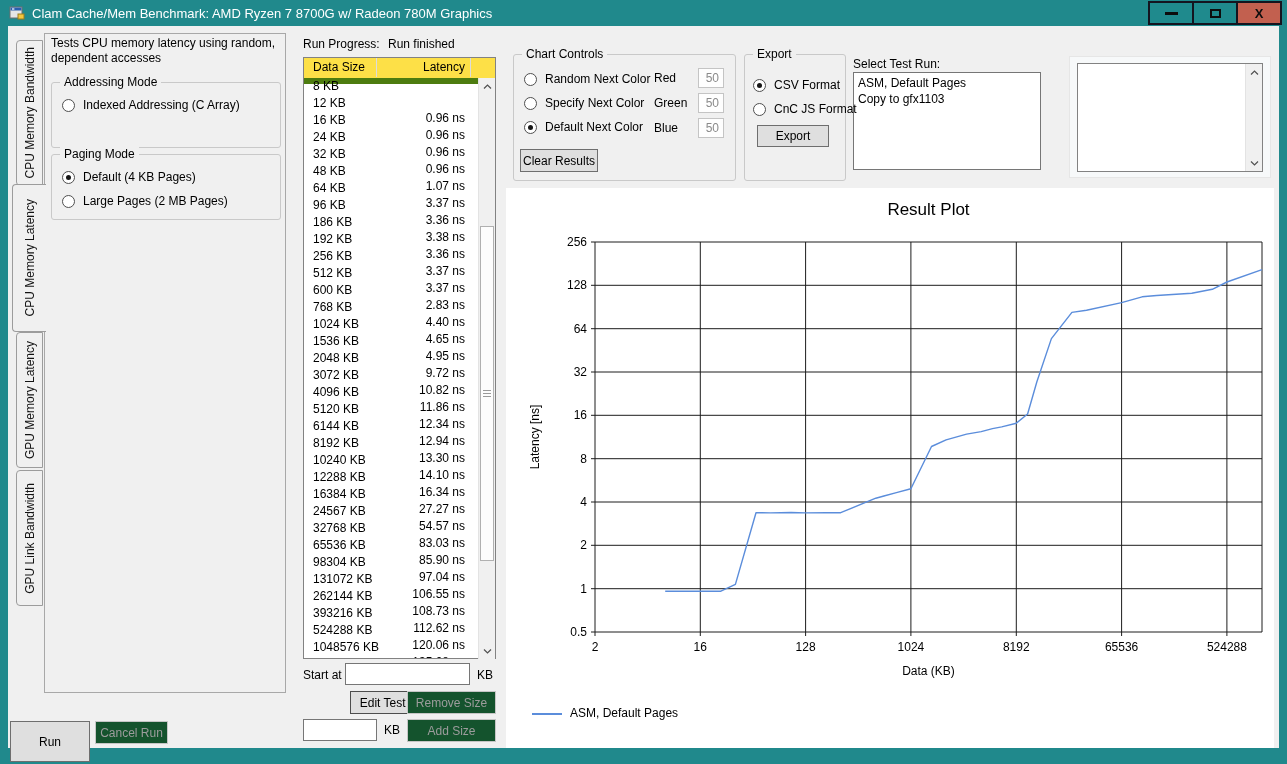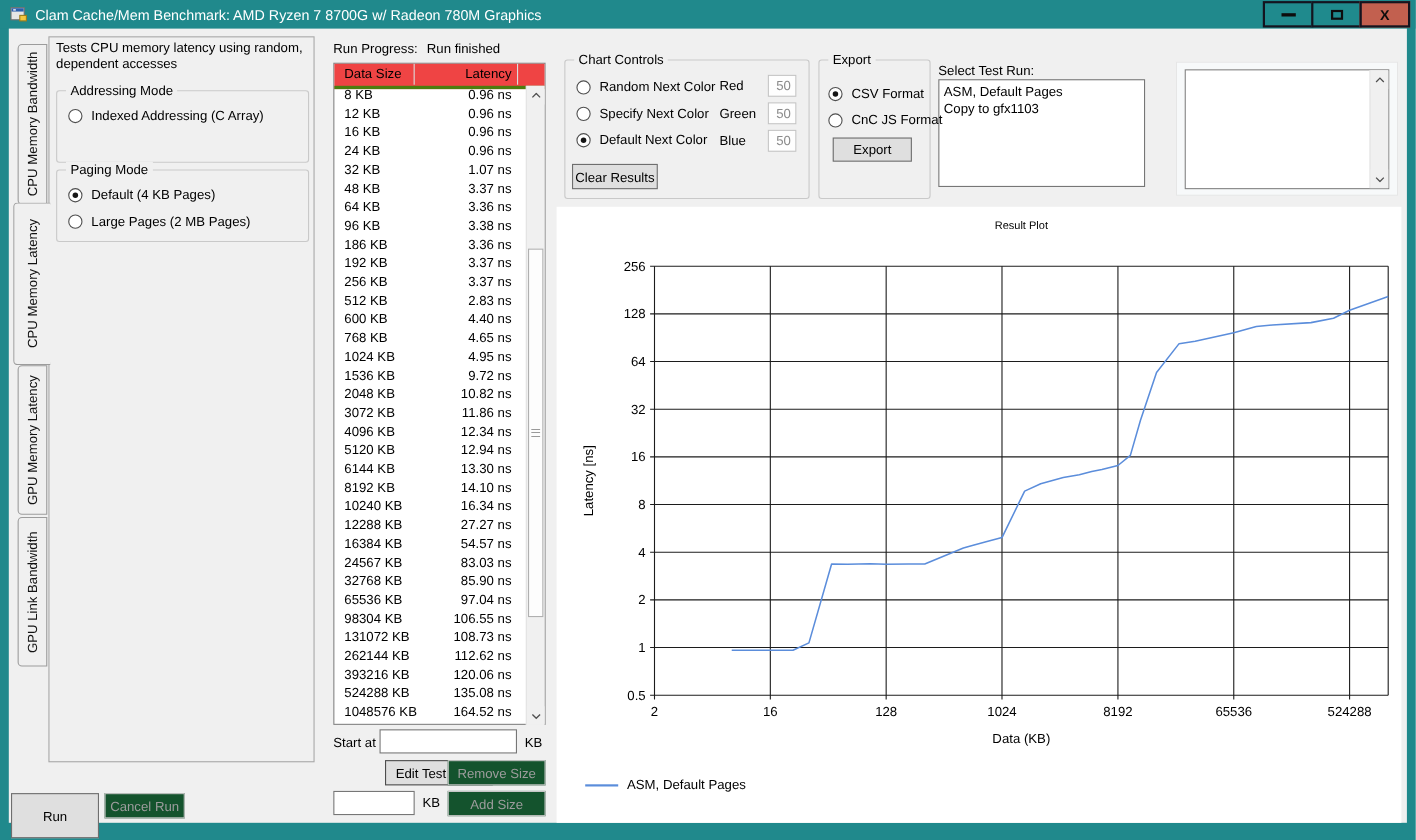--- a/index.html
+++ b/index.html
@@ -42,47 +42,47 @@
   
   .btn{box-sizing:border-box;background:#dfdfdf;border:1px solid #6e6e6e;font-size:12px;color:#000;
        font-family:"Liberation Sans",sans-serif;display:flex;align-items:center;justify-content:center;padding:0;}
   .btn.disabled{background:#14532d;border-color:#c6c6c6;color:#9c9c9c;}
   .tb{box-sizing:border-box;background:#fff;border:1px solid #767676;font-size:12px;color:#000;
       font-family:"Liberation Sans",sans-serif;padding:0 4px;}
   .tb.disabled{border-color:#c4c4c4;color:#8a8a8a;background:#fefefe;}
   .lbl{font-size:12px;color:#000;white-space:nowrap;}
   
   .lv{left:303px;top:57px;width:193px;height:602px;box-sizing:border-box;background:#fff;border:1px solid #828282;}
-  .lv-header{position:absolute;left:0;top:0;right:0;height:20px;background:#ef4444;border-bottom:3px solid #4d7c0f;}
+  .lv-header{position:absolute;left:0;top:0;right:0;height:20px;background:#fde047;border-bottom:6px solid #4d7c0f;}
   .lv-header .h1{position:absolute;left:9px;top:2px;font-size:12px;color:#000;}
   .lv-header .h2{position:absolute;right:30px;top:2px;font-size:12px;color:#000;}
   .lv-header .hd1{position:absolute;left:72px;top:0;width:1px;height:19px;background:#dcdcdc;}
   .lv-header .hd2{position:absolute;left:166px;top:0;width:1px;height:19px;background:#dcdcdc;}
   .lv-body{position:absolute;left:0;top:20px;right:17px;bottom:0;overflow:hidden;}
   .lv-row{position:relative;height:17px;line-height:17px;font-size:12px;color:#000;}
   .lv-c1{position:absolute;left:9px;}
-  .lv-c2{position:absolute;right:13px;}
+  .lv-c2{position:absolute;right:13px;margin-top:32px;}
   
   .sb{position:absolute;top:0;right:0;width:17px;height:100%;background:#f0f0f0;border-left:1px solid #e3e3e3;box-sizing:border-box;}
   .sb-btn{position:absolute;left:0;width:16px;height:17px;display:flex;align-items:center;justify-content:center;background:#f0f0f0;}
   .sb-up{top:0;} .sb-down{bottom:0;}
   .sb-thumb{position:absolute;left:1px;width:14px;background:#fdfdfd;border:1px solid #b0b0b0;box-sizing:border-box;
             display:flex;align-items:center;justify-content:center;}
   .thumb-grip{width:8px;height:8px;background:repeating-linear-gradient(#9a9a9a 0 1px,transparent 1px 3px);}
   
   .rgb-row{display:flex;align-items:center;height:25px;}
   .rgb-label{font-size:12px;color:#000;width:44px;}
   .rgb-input{width:26px;height:20px;text-align:right;color:#8a8a8a;}
   .listbox{box-sizing:border-box;background:#fff;border:1px solid #767676;}
   .list-item{font-size:12px;color:#000;line-height:16px;padding-left:4px;white-space:nowrap;}
   .logwrap{left:1069px;top:56px;width:202px;height:122px;background:#f7f9fa;border:1px solid #e6e6e6;box-sizing:border-box;}
   .logbox{left:1077px;top:63px;width:186px;height:109px;box-sizing:border-box;background:#fff;border:1px solid #828282;}
   
   .chart-panel{left:506px;top:188px;width:768px;height:560px;background:#fff;}
-  .chart-title{position:absolute;left:89px;top:12px;width:667px;text-align:center;font-size:10px;color:#000;}
+  .chart-title{position:absolute;left:89px;top:12px;width:667px;text-align:center;font-size:17px;color:#000;}
   .chart-xlabel{position:absolute;left:89px;top:476px;width:667px;text-align:center;font-size:12px;color:#000;}
   .chart-ylabel{position:absolute;left:-70px;top:241px;width:200px;height:16px;text-align:center;
                 font-size:12px;color:#000;transform:rotate(-90deg);}
   .legend{position:absolute;left:26px;top:518px;}
   .legend-item{display:flex;align-items:flex-start;height:16px;}
   .legend-line{width:30px;height:2px;margin-top:7px;flex:none;}
   .legend-text{font-size:12px;color:#000;margin-left:8px;white-space:nowrap;}
   svg text{font-family:"Liberation Sans",sans-serif;}
 </style>
 </head>

